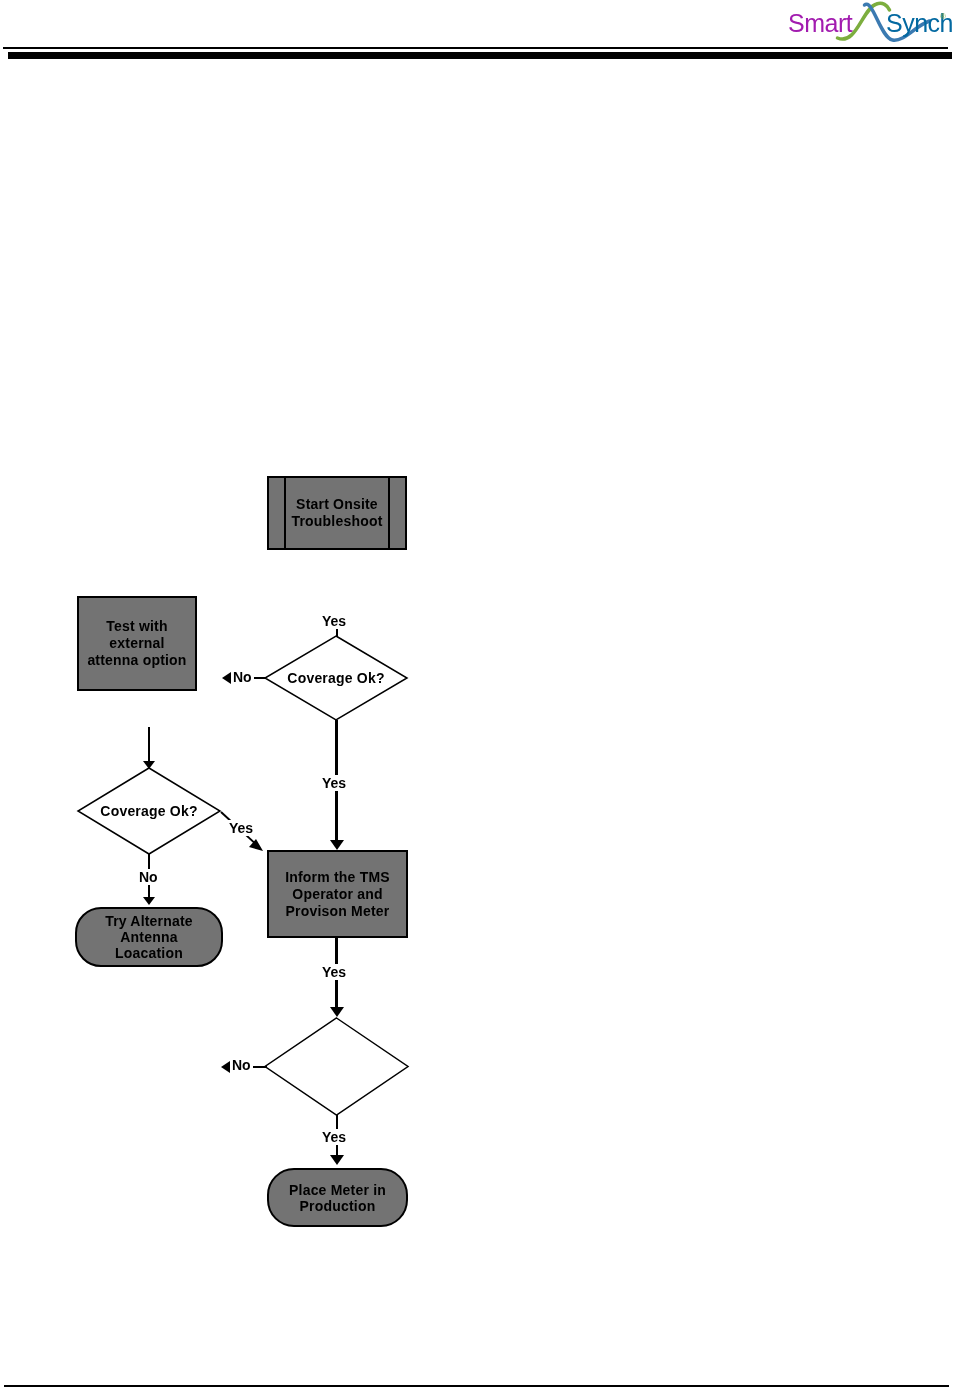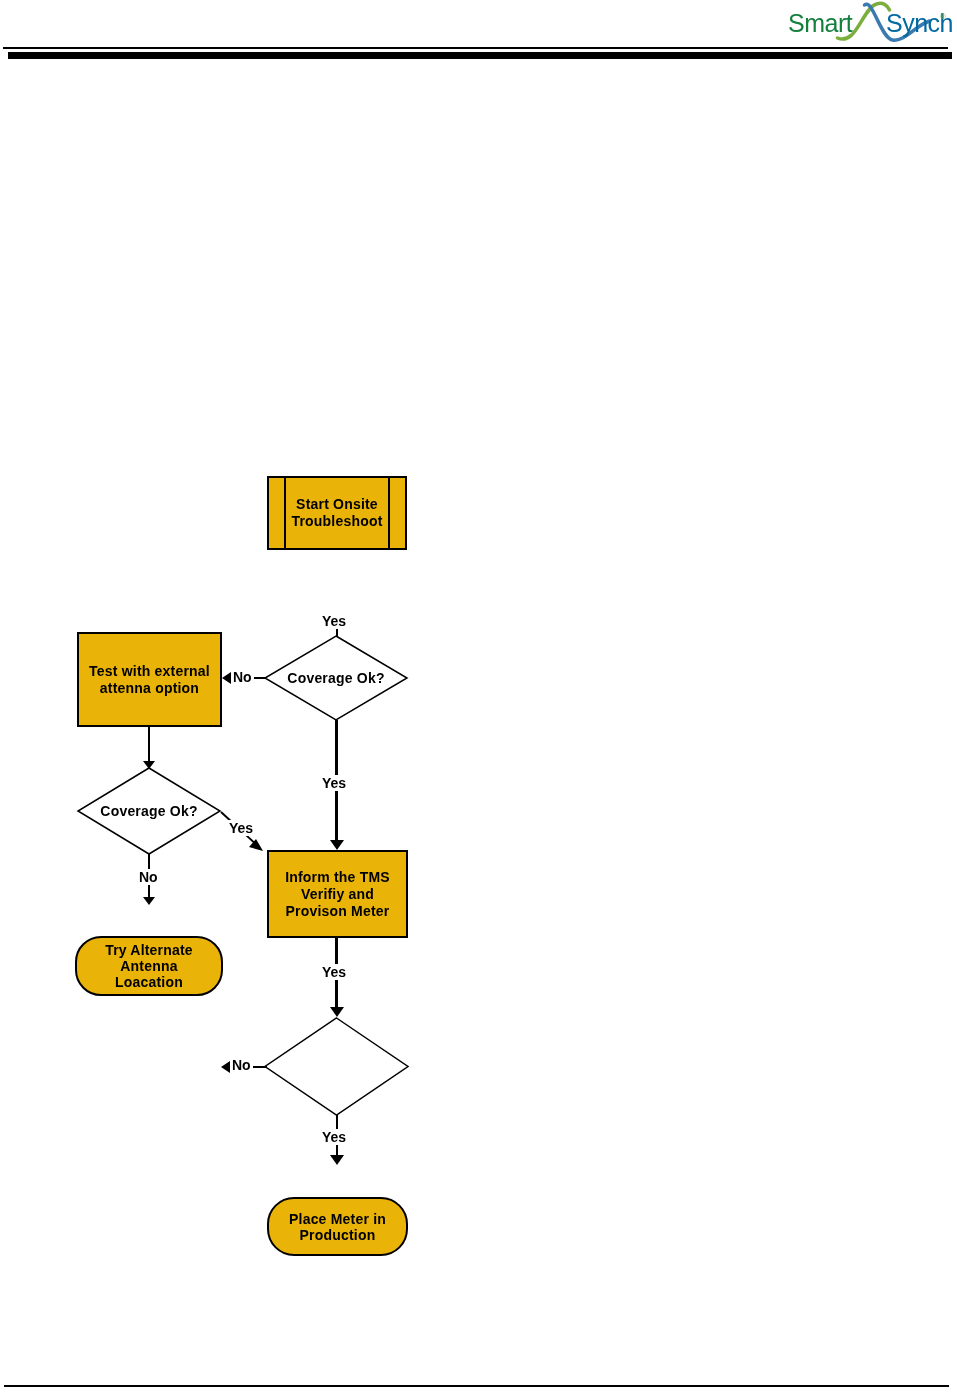--- a/index.html
+++ b/index.html
@@ -8,44 +8,44 @@
   
   .rule{position:absolute;background:#000;}
   
   .logo{position:absolute;left:788px;top:0;width:164px;height:46px;}
   .logo .smart{position:absolute;left:0;top:9px;font-size:25px;letter-spacing:-0.5px;}
   .logo .synch{position:absolute;left:98px;top:9px;font-size:25px;letter-spacing:-0.5px;}
   .logo .reg{position:absolute;left:152px;top:12px;font-size:8px;}
   .logo svg{position:absolute;left:46px;top:0;}
   
   .fc{position:absolute;inset:0;}
-  .node{position:absolute;box-sizing:border-box;background:#eab308;border:2px solid #000;
+  .node{position:absolute;box-sizing:border-box;background:#737373;border:2px solid #000;
         display:flex;align-items:center;justify-content:center;text-align:center;
         font-size:14px;font-weight:bold;line-height:17px;white-space:pre-line;letter-spacing:0.2px;}
-  .stadium{border-radius:30px;border-width:2px;margin-top:29px;}
+  .stadium{border-radius:30px;border-width:2px;}
   .innerline{position:absolute;top:0;bottom:0;width:2px;background:#000;}
   .dsvg{position:absolute;}
   .dtext{position:absolute;display:flex;align-items:center;justify-content:center;text-align:right;
          font-size:14px;font-weight:bold;line-height:17px;white-space:pre-line;letter-spacing:0.2px;}
   .line{position:absolute;background:#000;}
   .ah-down{position:absolute;width:0;height:0;border-left:7px solid transparent;
            border-right:7px solid transparent;border-top:10px solid #000;}
   .ah-down.sm{border-left-width:6px;border-right-width:6px;border-top-width:8px;}
   .ah-left{position:absolute;width:0;height:0;border-top:6px solid transparent;
            border-bottom:6px solid transparent;border-right:9px solid #000;}
   .elabel{position:absolute;background:#fff;font-size:14px;font-weight:bold;
           padding:0 2px;line-height:16px;z-index:5;}
 </style>
 </head>
 <body>
 
 <div class="page">
 
   <div class="logo">
-    <span class="smart" style="color:#15803d">Smart</span>
+    <span class="smart" style="color:#a21caf">Smart</span>
     <svg width="110" height="46" viewBox="0 0 105 46">
       <path d="M1,38 C20,46 26,8 40,4 C46,2 51,5 53,10" fill="none" stroke="#7cae3e" stroke-width="3.5" stroke-linecap="round"></path>
       <path d="M28,5 C36,-2 44,38 56,40 C68,42 78,26 93,21" fill="none" stroke="#3b7ab1" stroke-width="3.5" stroke-linecap="round"></path>
     </svg>
     <span class="synch" style="color:#0369a1">Synch</span>
     <span class="reg" style="color:#6fa33b">®</span>
   </div>
 
   <div class="rule" style="left:3px;top:47px;width:945px;height:2px;"></div>
   <div class="rule" style="left:8px;top:52px;width:944px;height:7px;"></div>
@@ -65,21 +65,21 @@
 
     <svg class="dsvg" style="left:263px;top:634px;" width="146" height="88">
       <polygon points="73,2 144,44 73,86 2,44" fill="#fff" stroke="#000" stroke-width="1.5"></polygon>
     </svg>
     <div class="dtext" style="left:265px;top:636px;width:142px;height:84px;">Coverage Ok?</div>
 
     <div class="line" style="left:226px;top:677px;width:39px;height:2px;"></div>
     <div class="ah-left" style="left:222px;top:672px;"></div>
     <div class="elabel" style="left:231px;top:669px;">No</div>
 
-    <div class="node" style="left:77px;top:632px;width:145px;height:95px;">
+    <div class="node" style="left:77px;top:596px;width:120px;height:95px;">
       <span>Test with external
 attenna option</span>
     </div>
 
     <div class="line" style="left:148px;top:727px;width:2px;height:35px;"></div>
     <div class="ah-down sm" style="left:143px;top:761px;"></div>
 
     <svg class="dsvg" style="left:76px;top:766px;" width="146" height="90">
       <polygon points="73,2 144,45 73,88 2,45" fill="#fff" stroke="#000" stroke-width="1.5"></polygon>
     </svg>
@@ -100,21 +100,21 @@
 Antenna
 Loacation</span>
     </div>
 
     <div class="line" style="left:335px;top:720px;width:3px;height:122px;"></div>
     <div class="ah-down" style="left:330px;top:840px;"></div>
     <div class="elabel" style="left:320px;top:775px;">Yes</div>
 
     <div class="node" style="left:267px;top:850px;width:141px;height:88px;">
       <span>Inform the TMS
-Verifiy and
+Operator and
 Provison Meter</span>
     </div>
 
     <div class="line" style="left:335px;top:938px;width:3px;height:70px;"></div>
     <div class="ah-down" style="left:330px;top:1007px;"></div>
     <div class="elabel" style="left:320px;top:964px;">Yes</div>
 
     <svg class="dsvg" style="left:263px;top:1016px;" width="147" height="101">
       <polygon points="73.5,2 145,50.5 73.5,99 2,50.5" fill="#fff" stroke="#000" stroke-width="1.5"></polygon>
     </svg>

